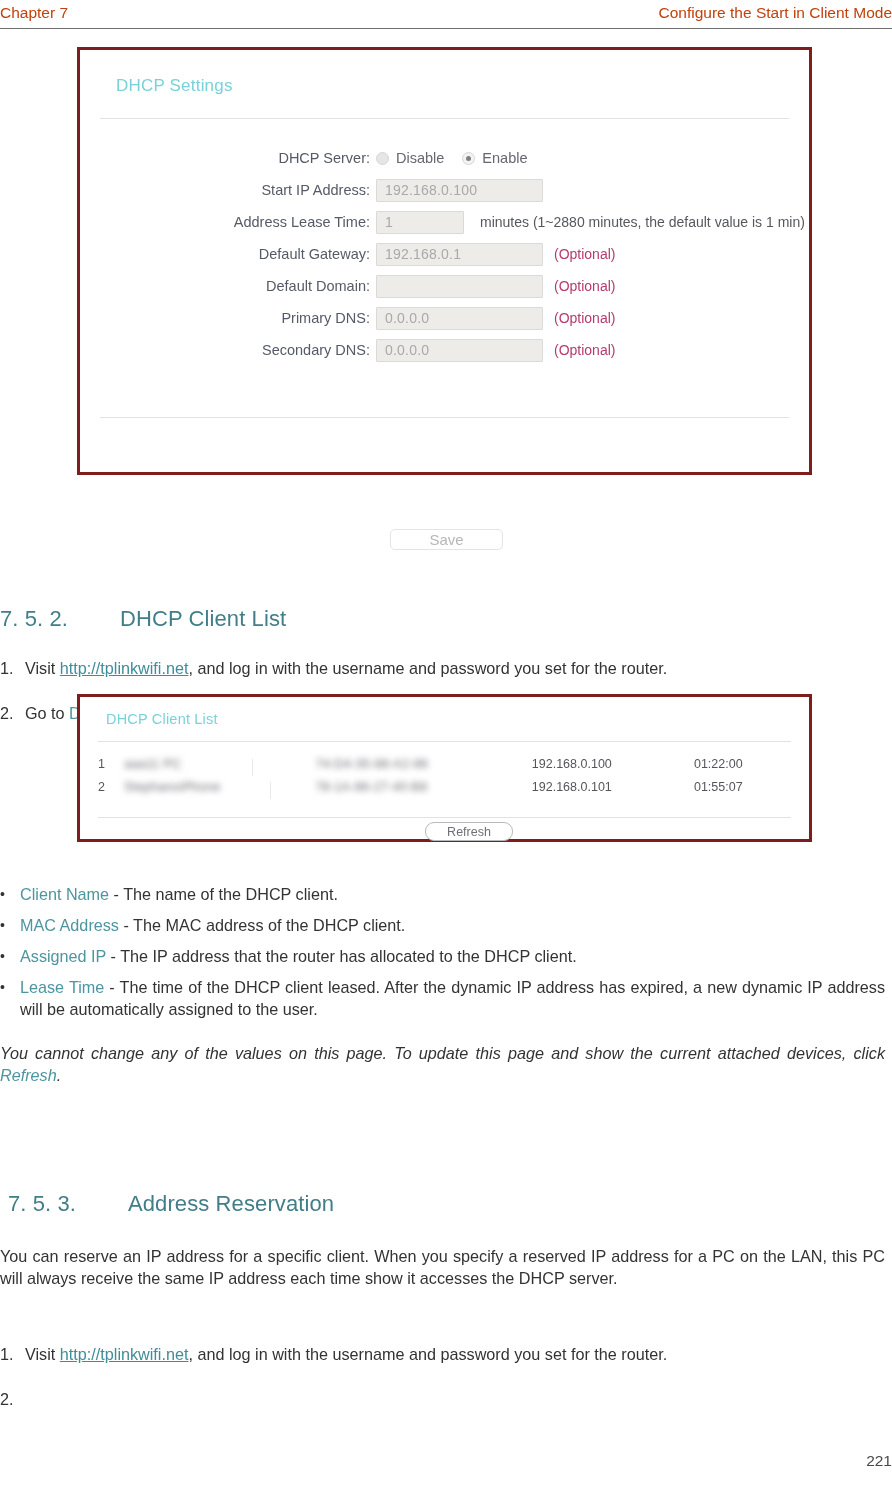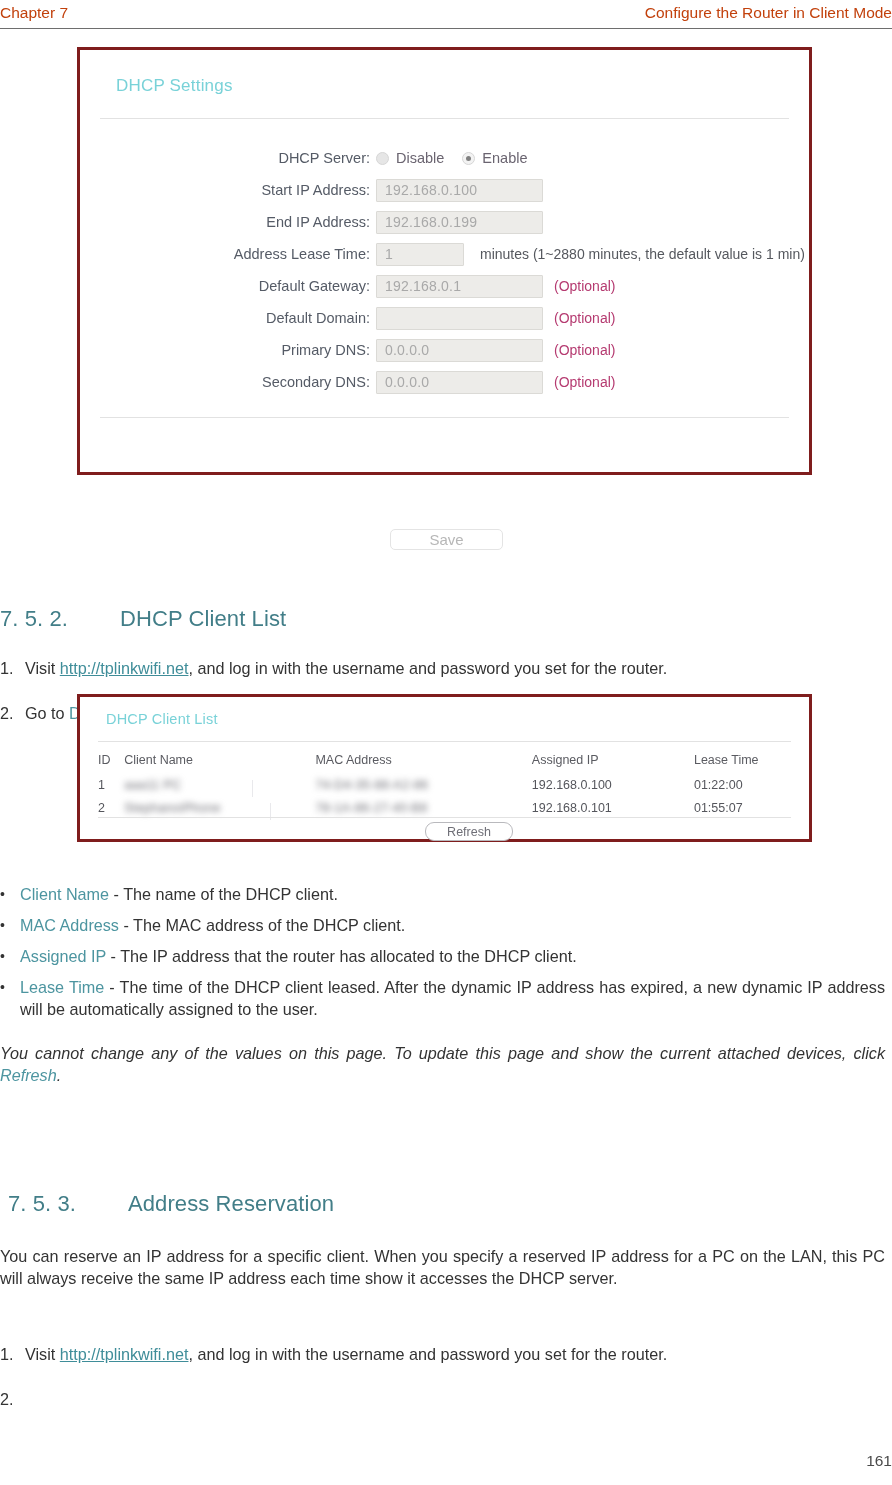--- a/index.html
+++ b/index.html
@@ -305,21 +305,21 @@
     top: 1452px;
     font-size: 15.5px;
     color: #4a4a4a;
   }
 </style>
 </head>
 <body>
 
 <div class="page-header">
   <span>Chapter 7</span>
-  <span>Configure the Router in Client Mode</span>
+  <span>Configure the Start in Client Mode</span>
   <div class="rule"></div>
 </div>
 
 <div class="panel" id="dhcp-settings-panel">
   <div class="panel-title">DHCP Settings</div>
   <div class="panel-rule top-rule"></div>
 
   <div class="form-rows">
 
     <div class="form-row">
@@ -330,24 +330,20 @@
         <span class="radio checked"></span>
         <span class="radio-label">Enable</span>
       </div>
     </div>
 
     <div class="form-row">
       <div class="form-label">Start IP Address:</div>
       <div class="field">192.168.0.100</div>
     </div>
 
-    <div class="form-row">
-      <div class="form-label">End IP Address:</div>
-      <div class="field">192.168.0.199</div>
-    </div>
 
     <div class="form-row">
       <div class="form-label">Address Lease Time:</div>
       <div class="field narrow">1</div>
       <div class="hint">minutes (1~2880 minutes, the default value is 1 min)</div>
     </div>
 
     <div class="form-row">
       <div class="form-label">Default Gateway:</div>
       <div class="field">192.168.0.1</div>
@@ -391,27 +387,20 @@
 <div class="step abs" style="left:0; top:703px; width:892px;">
   <span class="step-num">2.</span>
   <span><span>Go to </span><span class="accent">DHCP</span><span> &gt; </span><span class="accent">DHCP Client List</span><span> to view the information of the clients connected to the router.</span></span>
 </div>
 
 <div class="panel" id="dhcp-client-list-panel">
   <div class="panel-title">DHCP Client List</div>
   <div class="panel-rule top-rule"></div>
 
   <div class="client-table">
-    <div class="tr th">
-      <div class="c-id">ID</div>
-      <div class="c-name">Client Name</div>
-      <div class="c-mac">MAC Address</div>
-      <div class="c-ip">Assigned IP</div>
-      <div class="c-lease">Lease Time</div>
-    </div>
 
     <div class="tr" style="margin-top:4px;">
       <div class="c-id">1</div>
       <div class="c-name">
         <span class="blurred">aaa11 PC</span>
         <span class="cell-divider" style="left:128px;"></span>
       </div>
       <div class="c-mac">
         <span class="blurred">74-D4-35-88-A2-86</span>
       </div>
@@ -468,13 +457,13 @@
 
 <div class="step abs" style="left:0; top:1344px; width:892px;">
   <span class="step-num">1.</span>
   <span><span>Visit </span><a class="link" href="#">http://tplinkwifi.net</a><span>, and log in with the username and password you set for the router.</span></span>
 </div>
 
 <div class="step abs" style="left:0; top:1389px; width:892px;">
   <span class="step-num">2.</span>
 </div>
 
-<div id="page-number">161</div>
+<div id="page-number">221</div>
 
 </body></html>

